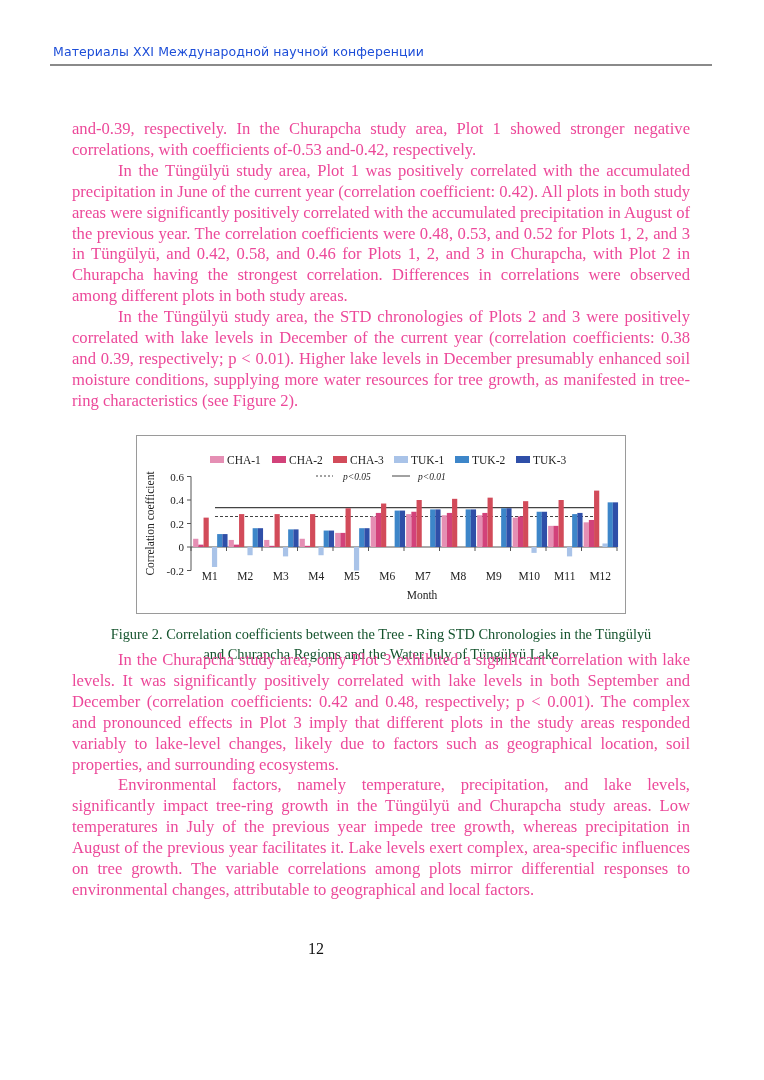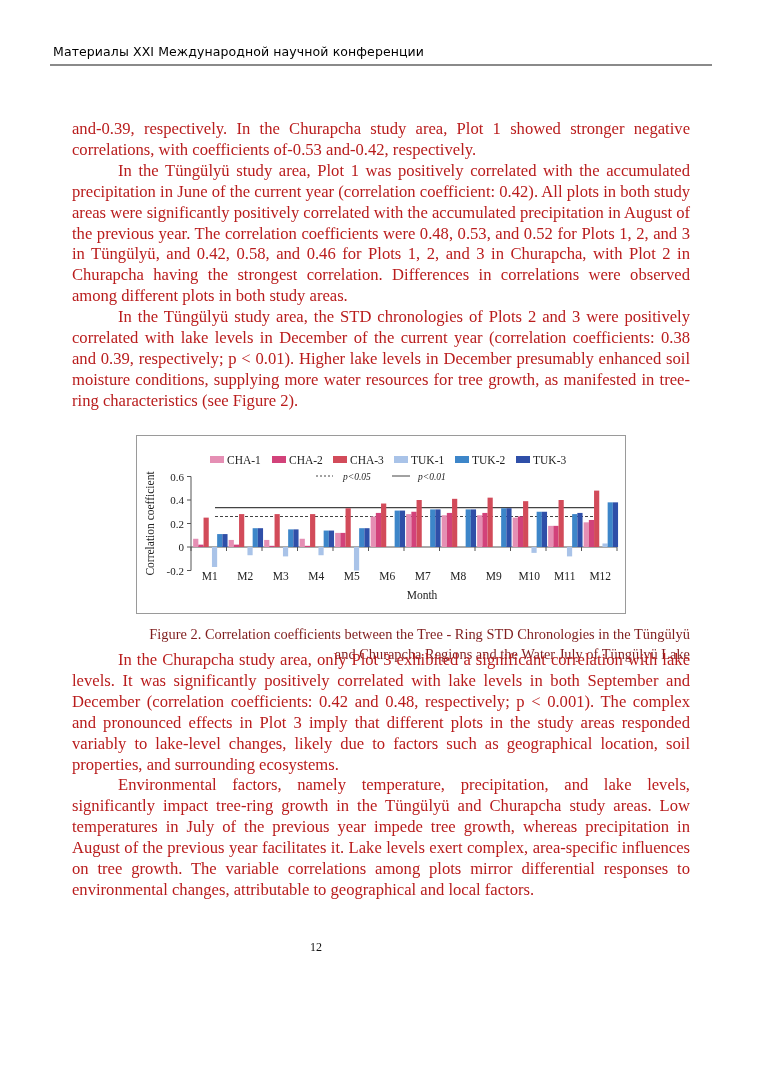--- a/index.html
+++ b/index.html
@@ -1,45 +1,45 @@
 <!DOCTYPE html>
 <html><head>
 <meta charset="utf-8">
 <style>
   html, body { margin: 0; padding: 0; background: #ffffff; }
   body { width: 764px; height: 1080px; position: relative; overflow: hidden; }
   .running-head {
     position: absolute; left: 53px; top: 44px; width: 658px;
-    font-family: "DejaVu Sans", sans-serif; font-size: 12.5px; color: #000000;
+    font-family: "DejaVu Sans", sans-serif; font-size: 12.5px; color: #1d4ed8;
     letter-spacing: 0.1px;
   }
   .running-rule {
     position: absolute; left: 50px; top: 64px; width: 662px; height: 2px; background: #8a8a8a;
   }
   .body-text {
     position: absolute; left: 72px; width: 618px;
     font-family: "Liberation Serif", serif; font-size: 16.6px; line-height: 20.9px;
-    color: #b91c1c; text-align: justify;
+    color: #ec4899; text-align: justify;
   }
   .body-text p { margin: 0; }
   .body-text p.indent { text-indent: 46px; }
   #block1 { top: 119px; }
   #block2 { top: 650px; }
   .figure-box {
     position: absolute; left: 136px; top: 435px; width: 490px; height: 179px;
     border: 1px solid #9a9a9a; box-sizing: border-box; background: #fff;
   }
   .figure-box svg { position: absolute; left: 0; top: 0; }
   .caption {
-    position: absolute; left: 72px; top: 625px; width: 618px; text-align: right;
-    font-family: "Liberation Serif", serif; font-size: 14.4px; line-height: 19.5px; color: #7f1d1d;
+    position: absolute; left: 72px; top: 625px; width: 618px; text-align: center;
+    font-family: "Liberation Serif", serif; font-size: 14.4px; line-height: 19.5px; color: #14532d;
   }
   .page-number {
     position: absolute; left: 0; width: 632px; top: 940px; text-align: center;
-    font-family: "Liberation Serif", serif; font-size: 12px; color: #111;
+    font-family: "Liberation Serif", serif; font-size: 16px; color: #111;
   }
   .svgtext { font-family: "Liberation Serif", serif; fill: #222; }
 </style>
 </head>
 <body>
 
 <div class="running-head">Материалы XXI Международной научной конференции</div>
 <div class="running-rule"></div>
 
 <div class="body-text" id="block1">

